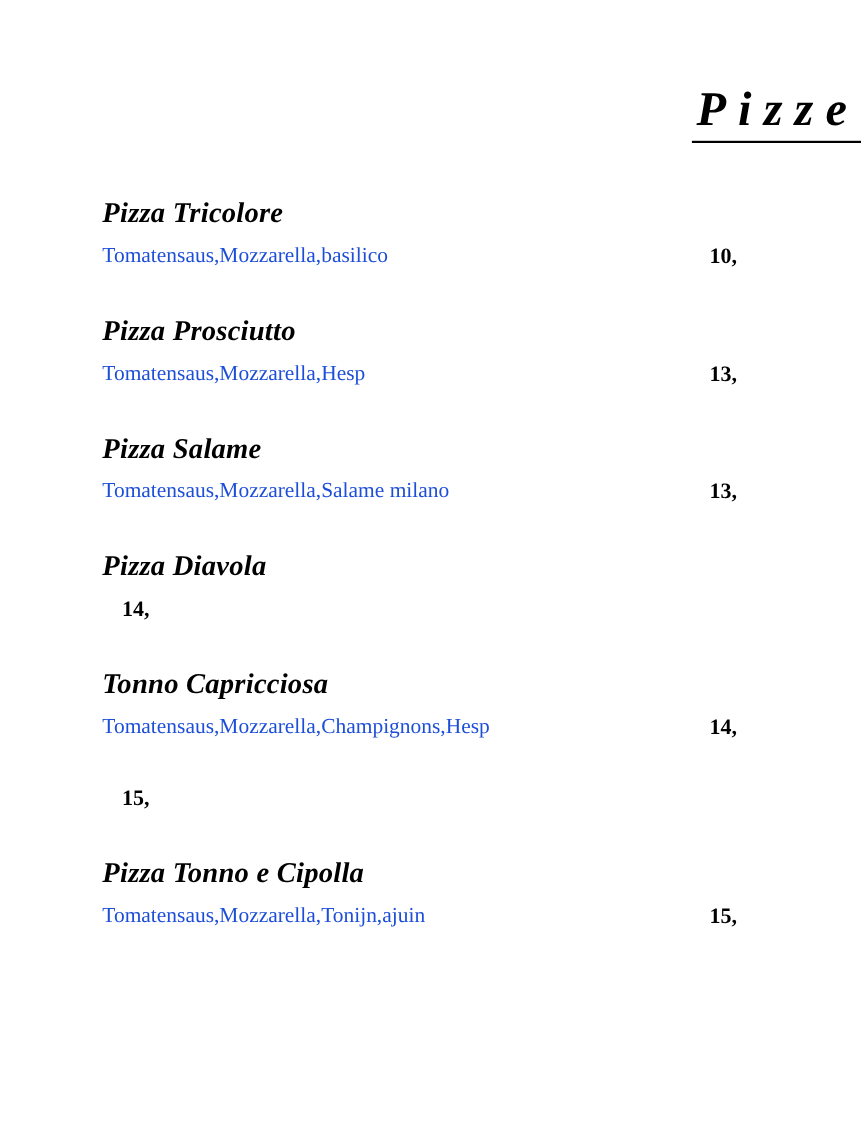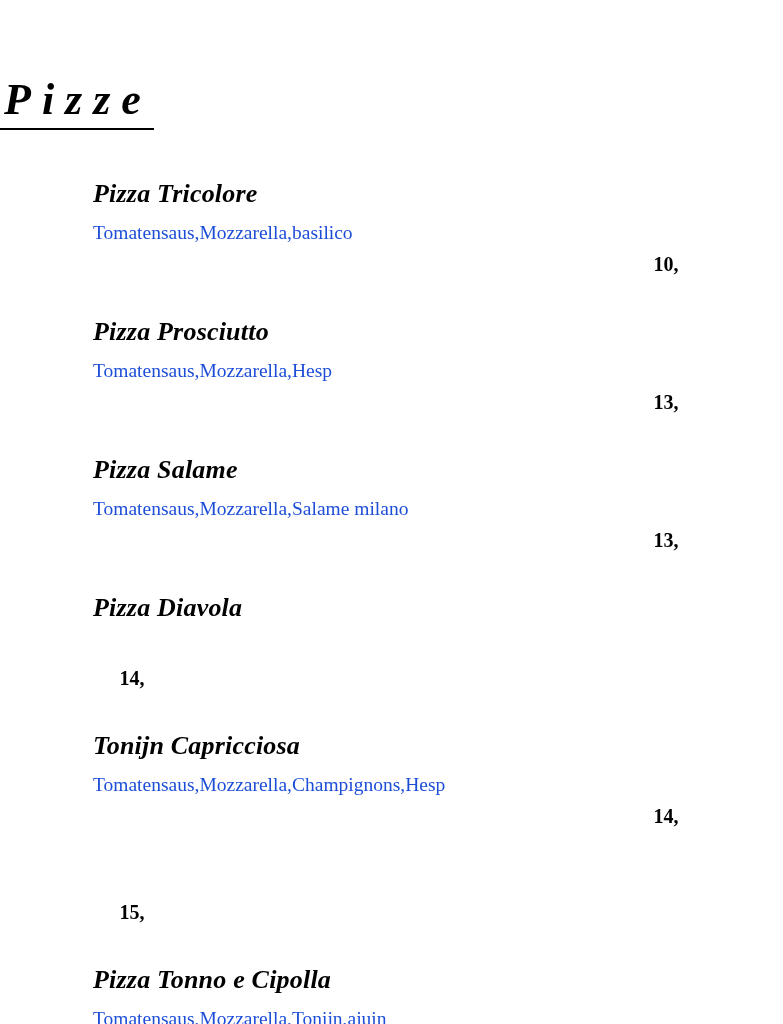--- a/index.html
+++ b/index.html
@@ -18,21 +18,21 @@
     position: relative;
     width: 783px;
     height: 1024px;
     background: #ffffff;
     box-sizing: border-box;
   }
 
   
   .title-wrap {
     width: 100%;
-    text-align: left;
+    text-align: right;
     padding-top: 78px;
   }
   .title {
     display: inline-block;
     font-family: "Liberation Serif", "DejaVu Serif", serif;
     font-size: 44px;
     font-weight: bold;
     font-style: italic;
     letter-spacing: 11px;
     line-height: 1;
@@ -80,23 +80,22 @@
   }
   .item-price {
     font-family: "Liberation Serif", "DejaVu Serif", serif;
     font-size: 20px;
     font-weight: bold;
     line-height: 1.75;
     color: #000000;
     white-space: nowrap;
     flex: 0 0 auto;
     margin-left: 18px;
-    text-align: center;
+    text-align: left;
     min-width: 42px;
-    margin-top: 31px;
   }
 </style>
 </head>
 <body>
 
 <div class="page">
 
   <div class="title-wrap">
     <div class="title">Pizze</div>
   </div>
@@ -128,21 +127,21 @@
     </div>
 
     <div class="menu-item">
       <div class="item-name">Pizza Diavola</div>
       <div class="item-row">
         <div class="item-price">14,</div>
       </div>
     </div>
 
     <div class="menu-item">
-      <div class="item-name">Tonijn Capricciosa</div>
+      <div class="item-name">Tonno Capricciosa</div>
       <div class="item-row">
         <div class="item-desc">Tomatensaus,Mozzarella,Champignons,Hesp</div>
         <div class="item-price">14,</div>
       </div>
     </div>
 
     <div class="menu-item">
       <div class="item-row">
         <div class="item-price">15,</div>
       </div>

